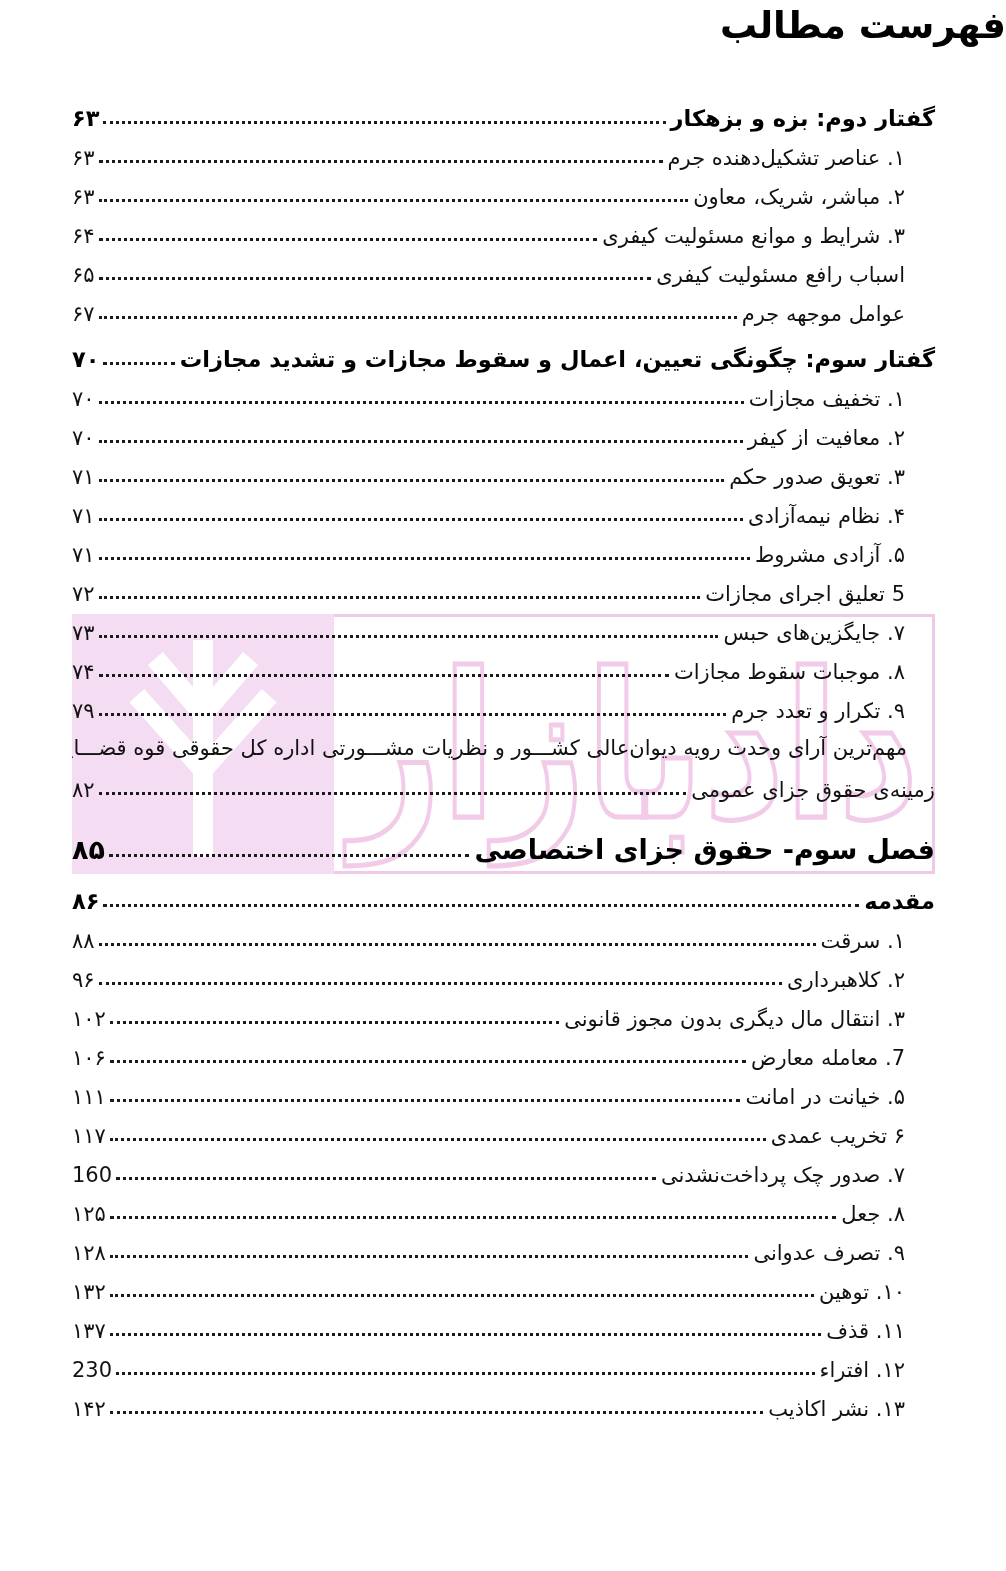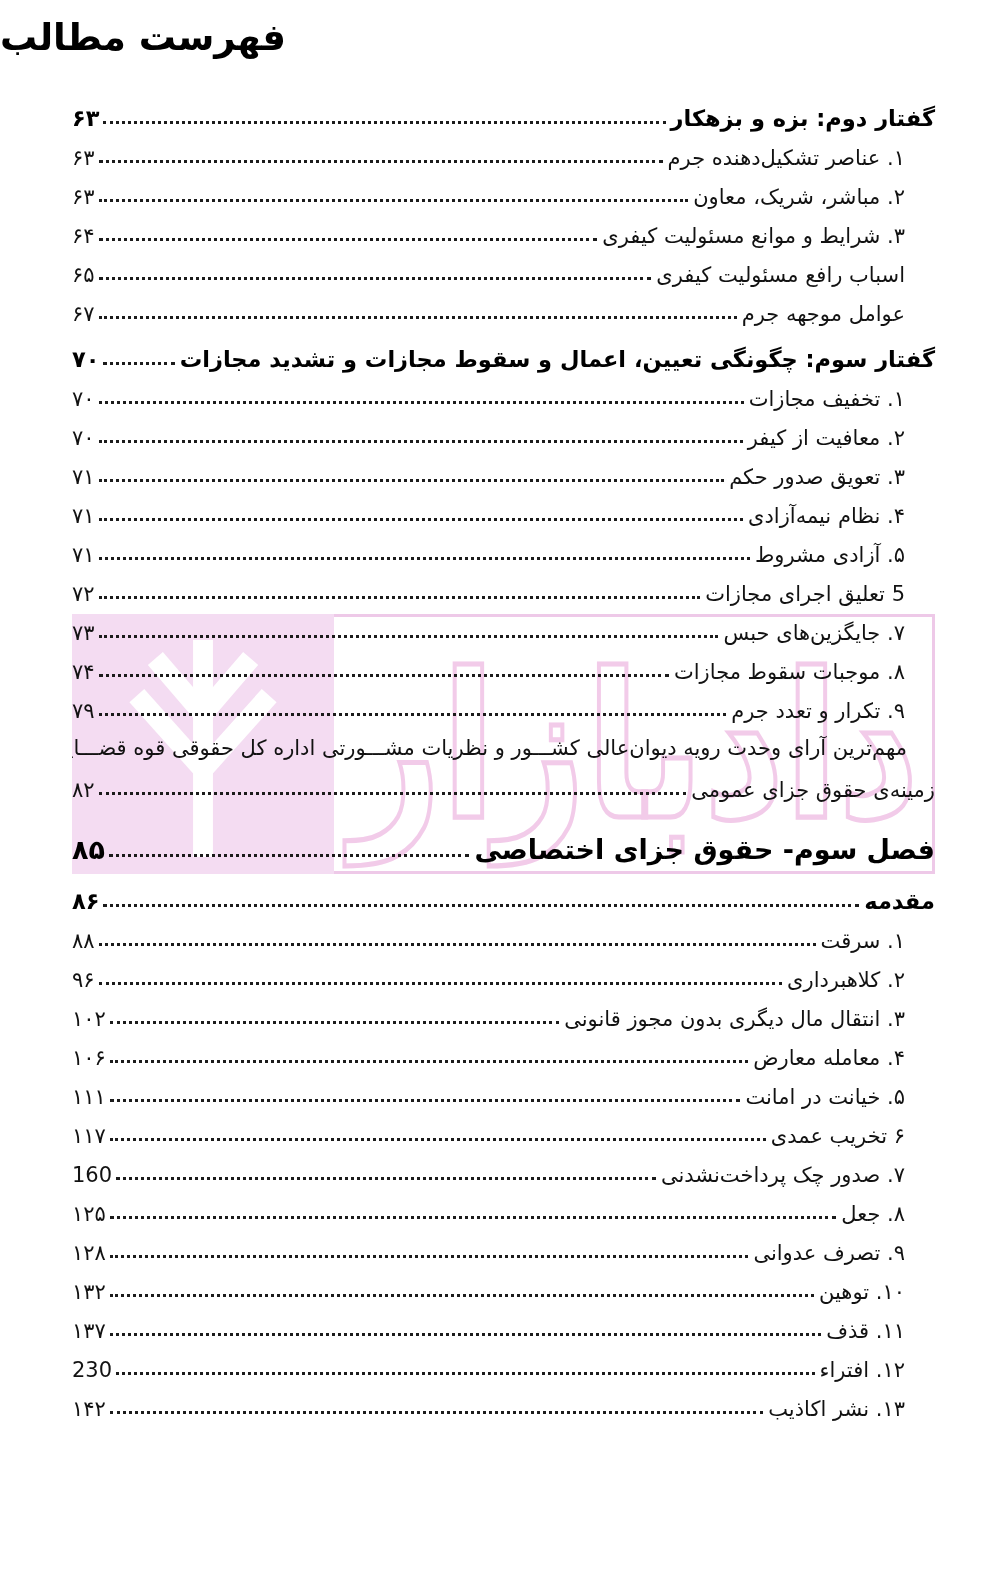--- a/index.html
+++ b/index.html
@@ -33,25 +33,25 @@
     background:#f4dcf2;
     display:flex;align-items:center;justify-content:center;
   }
   .wm-word{
     position:absolute;top:3px;bottom:3px;left:268px;right:5px;
   }
   .wm-word svg{width:100%;height:100%;}
   
   .title{
     position:relative;z-index:2;
-    text-align:left;
+    text-align:right;
     font-weight:bold;
     font-size:37px;
     color:#000;
-    padding-top:16px;
+    padding-top:4px;
     line-height:1.2;
   }
   
   .toc{
     position:absolute;
     top:88px;right:71px;left:72px;
     z-index:1;
   }
   .row{
     display:flex;
@@ -264,21 +264,21 @@
     <span class="page-num">۹۶</span>
   </div>
 
   <div class="row indent">
     <span class="entry-text">۳. انتقال مال دیگری بدون مجوز قانونی</span>
     <span class="dots"></span>
     <span class="page-num">۱۰۲</span>
   </div>
 
   <div class="row indent">
-    <span class="entry-text">۴. معامله معارض</span>
+    <span class="entry-text">7. معامله معارض</span>
     <span class="dots"></span>
     <span class="page-num">۱۰۶</span>
   </div>
 
   <div class="row indent">
     <span class="entry-text">۵. خیانت در امانت</span>
     <span class="dots"></span>
     <span class="page-num">۱۱۱</span>
   </div>
 

